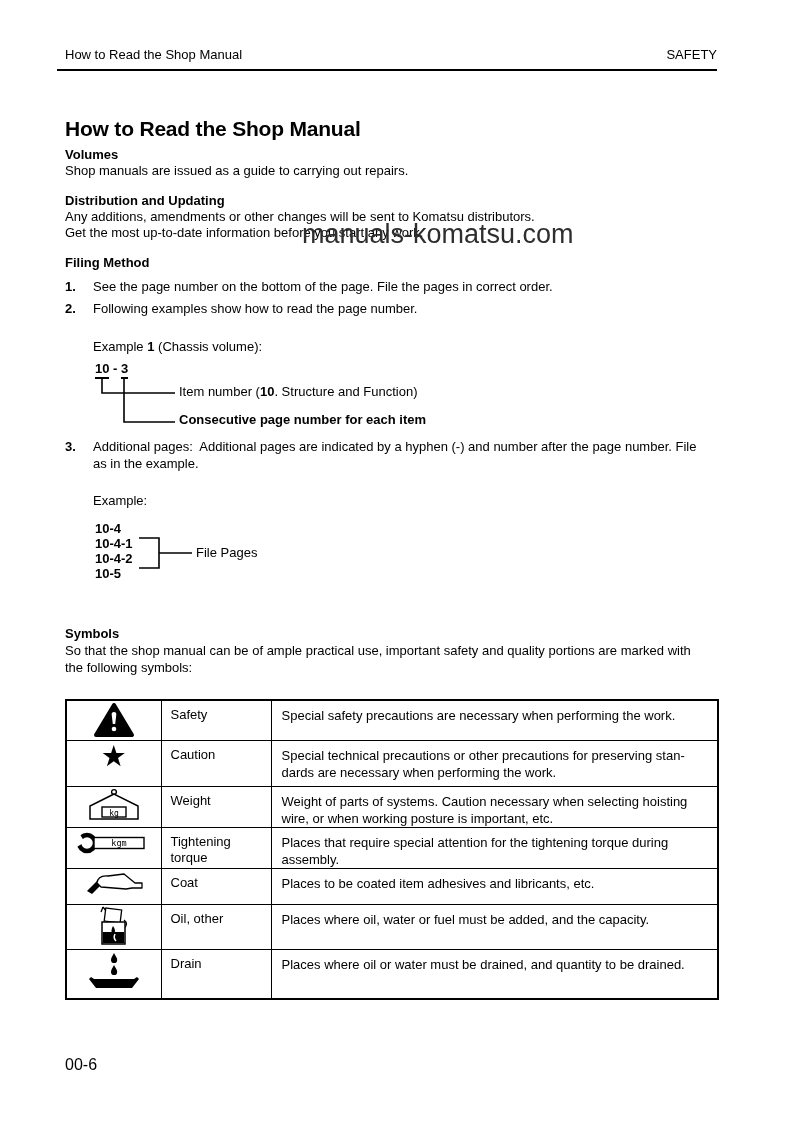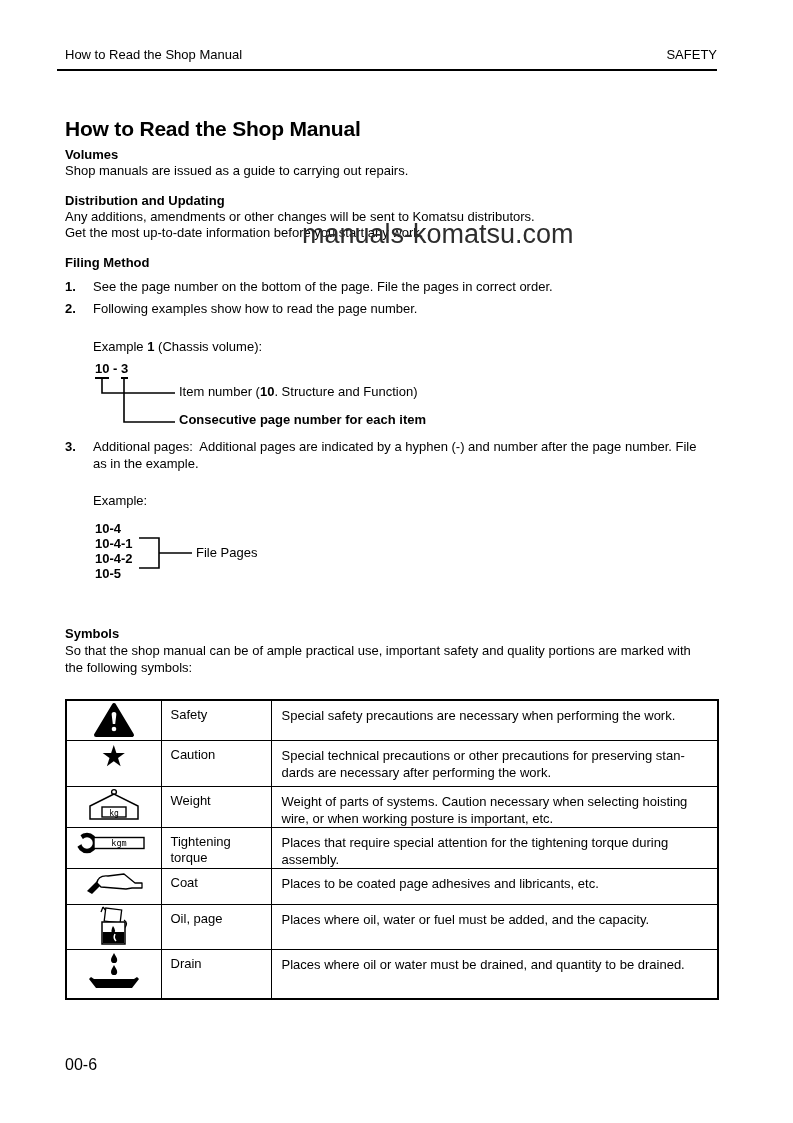--- a/index.html
+++ b/index.html
@@ -177,21 +177,21 @@
     <td class="td-item">Safety</td>
     <td class="td-remarks">Special safety precautions are necessary when performing the work.</td>
   </tr>
 
   <tr class="row-caution">
     <td class="td-symbol">
       <span class="star-glyph">★</span>
     </td>
     <td class="td-item">Caution</td>
     <td class="td-remarks">Special technical precautions or other precautions for preserving stan-
-dards are necessary after performing the work.</td>
+dards are necessary when performing the work.</td>
   </tr>
 
   <tr class="row-weight">
     <td class="td-symbol icon">
       <svg width="58" height="34" viewBox="0 0 58 34">
         <circle cx="29" cy="4" r="2.4" fill="none" stroke="#000" stroke-width="1.4"></circle>
         <path d="M29 6 L5 18 L5 31 L53 31 L53 18 Z" fill="none" stroke="#000" stroke-width="1.5" stroke-linejoin="miter"></path>
         <rect x="17" y="19" width="24" height="10" fill="none" stroke="#000" stroke-width="1.4"></rect>
         <text x="29" y="27.5" text-anchor="middle" font-size="8">kg</text>
       </svg>
@@ -217,36 +217,36 @@
   </tr>
 
   <tr class="row-coat">
     <td class="td-symbol icon">
       <svg width="64" height="26" viewBox="0 0 64 26">
         <path d="M5 21 L15 11 L19 15 L10 24 Z" fill="#000"></path>
         <path d="M15 13 Q16 5 26 6 L42 4 L53 13 L60 13 L60 18 L50 18 L44 19 L19 17 Z" fill="#fff" stroke="#000" stroke-width="1.3" stroke-linejoin="round"></path>
       </svg>
     </td>
     <td class="td-item">Coat</td>
-    <td class="td-remarks">Places to be coated page adhesives and libricants, etc.</td>
+    <td class="td-remarks">Places to be coated item adhesives and libricants, etc.</td>
   </tr>
 
   <tr class="row-oil">
     <td class="td-symbol icon">
       <svg width="42" height="42" viewBox="0 0 42 42">
         <path d="M14 6 L10 1 M10 1 L8 6" fill="none" stroke="#000" stroke-width="1.3"></path>
         <rect x="12" y="3" width="16" height="13" fill="#fff" stroke="#000" stroke-width="1.3" transform="rotate(7 20 9)"></rect>
         <path d="M31 14 q5 3 0 9" fill="none" stroke="#000" stroke-width="1.3"></path>
         <rect x="9" y="16" width="23" height="22" fill="#fff" stroke="#000" stroke-width="1.5"></rect>
         <rect x="9.8" y="26" width="21.4" height="11.2" fill="#000"></rect>
         <path d="M20 20 q-3 5 0 8 q4 -3 0 -8" fill="#000"></path>
         <path d="M22 28 q-2 4 1 7" fill="none" stroke="#fff" stroke-width="1.5"></path>
       </svg>
     </td>
-    <td class="td-item">Oil, page</td>
+    <td class="td-item">Oil, other</td>
     <td class="td-remarks">Places where oil, water or fuel must be added, and the capacity.</td>
   </tr>
 
   <tr class="row-drain">
     <td class="td-symbol icon">
       <svg width="56" height="42" viewBox="0 0 56 42">
         <path d="M28 2 C26.6 5 25 6.6 25 9 a3.1 3.1 0 0 0 6.2 0 C31.2 6.6 29.4 5 28 2 Z" fill="#000"></path>
         <path d="M28 14 C26.6 17 25 18.6 25 21 a3.1 3.1 0 0 0 6.2 0 C31.2 18.6 29.4 17 28 14 Z" fill="#000"></path>
         <path d="M3 28 L5 26 L8 28 L48 28 L51 26 L53 28 L46 37 L10 37 Z" fill="#000"></path>
       </svg>

